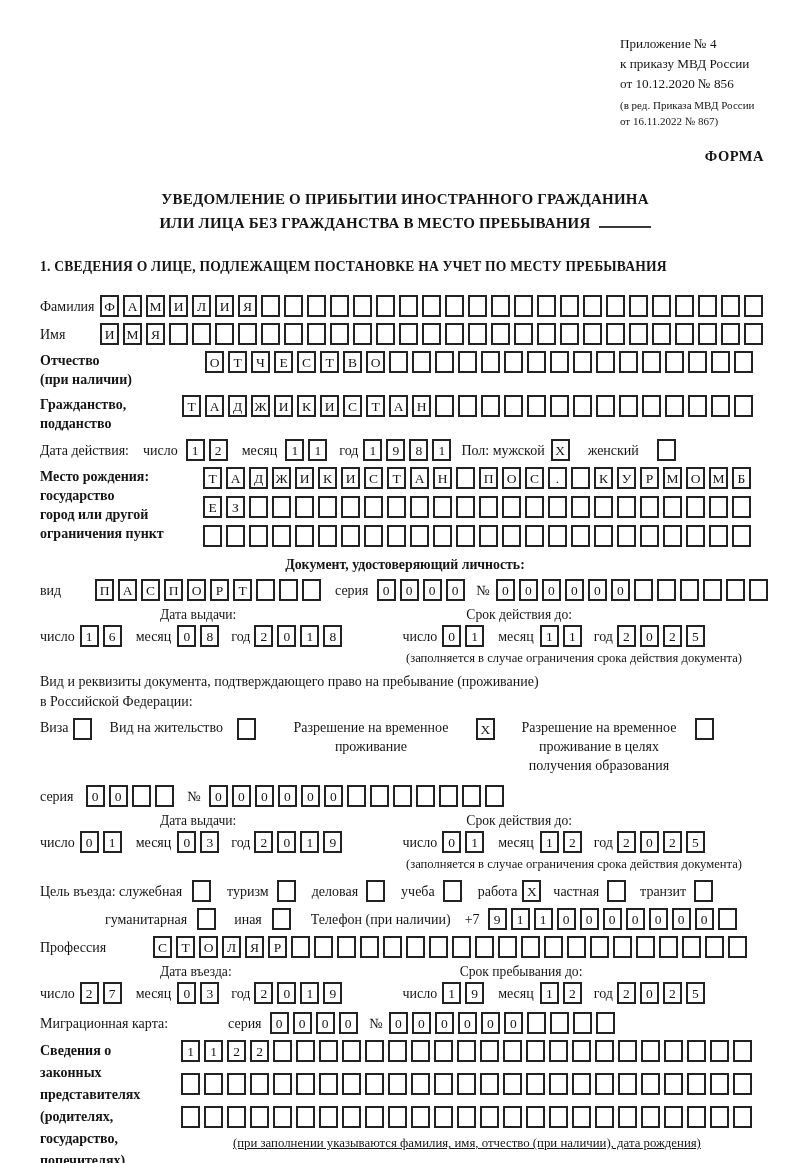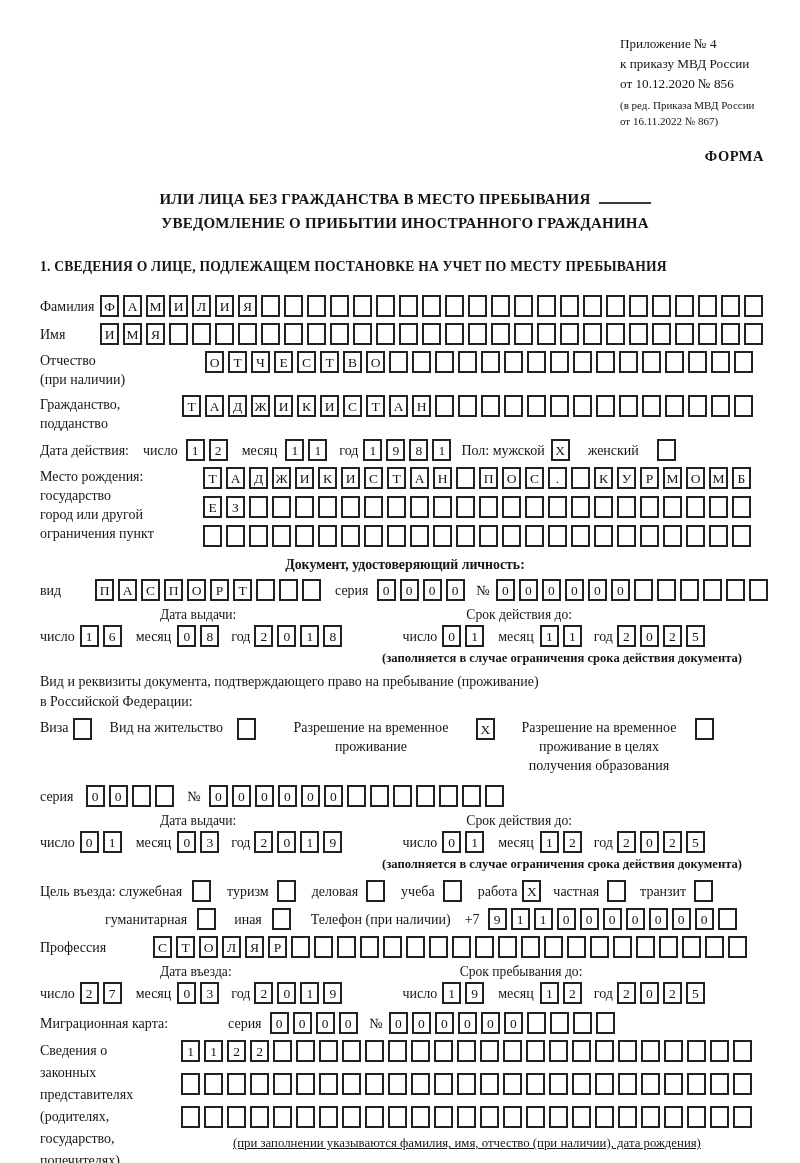--- a/index.html
+++ b/index.html
@@ -20,26 +20,26 @@
   .form{margin-top:20px;font-size:14px;}
   .frow{display:flex;align-items:center;margin-bottom:6px;}
   .frow.top{align-items:flex-start;}
   .lbl{flex:none;line-height:19px;}
   .cells{display:inline-flex;flex:none;}
   .cell{
     box-sizing:border-box;flex:none;width:19px;height:22px;margin-right:4px;
     border:2px solid #222;display:inline-flex;align-items:center;justify-content:center;
     font-size:13.5px;line-height:1;background:#fff;
   }
-  .twoline{line-height:19px;}
+  .twoline{line-height:19px;font-weight:bold;}
   .cblock{flex:none;text-align:center;line-height:19px;}
   .center-b{font-weight:bold;text-align:center;font-size:13.8px;margin:4px 0 6px 0;}
   .sublabels{display:flex;font-size:13.6px;margin:4px 0 2px 0;}
   .note{font-size:12.6px;}
-  .note-right{text-align:right;margin:-2px 28px 8px 0;font-weight:bold;}
+  .note-right{text-align:right;margin:-2px 28px 8px 0;}
   .intro{margin:8px 0 4px 0;}
   .guard-note{margin:4px 0 0 150px;font-size:12.8px;text-decoration:underline;}
   .mt2{margin-top:2px;}
 </style>
 </head>
 <body>
 
 <div class="page">
 
   <div class="hdr">
@@ -47,22 +47,22 @@
     <div>к приказу МВД России</div>
     <div>от 10.12.2020 № 856</div>
     <div class="hdr-sub">
       <div>(в ред. Приказа МВД России</div>
       <div>от 16.11.2022 № 867)</div>
     </div>
   </div>
   <div class="form-word">ФОРМА</div>
 
   <div class="title">
+    <div>УВЕДОМЛЕНИЕ О ПРИБЫТИИ ИНОСТРАННОГО ГРАЖДАНИНА</div>
     <div><span>ИЛИ ЛИЦА БЕЗ ГРАЖДАНСТВА В МЕСТО ПРЕБЫВАНИЯ</span><span class="blank"></span></div>
-    <div>УВЕДОМЛЕНИЕ О ПРИБЫТИИ ИНОСТРАННОГО ГРАЖДАНИНА</div>
   </div>
   <div class="section-h">1. СВЕДЕНИЯ О ЛИЦЕ, ПОДЛЕЖАЩЕМ ПОСТАНОВКЕ НА УЧЕТ ПО МЕСТУ ПРЕБЫВАНИЯ</div>
 
   <div class="form">
 
     <div class="frow">
       <span class="lbl" style="width:60px">Фамилия</span>
       <span class="cells">
           <span class="cell">Ф</span>
           <span class="cell">А</span>

